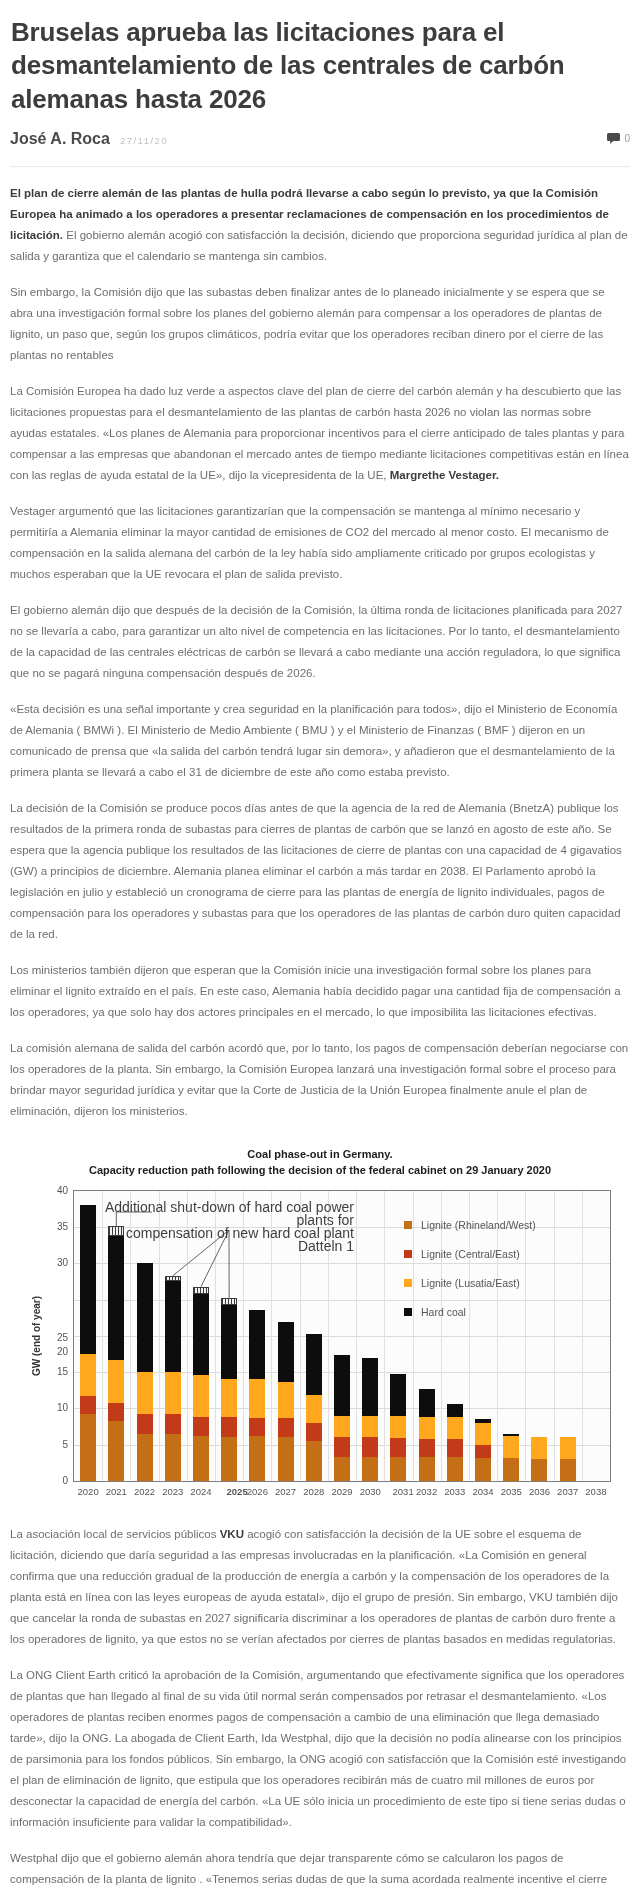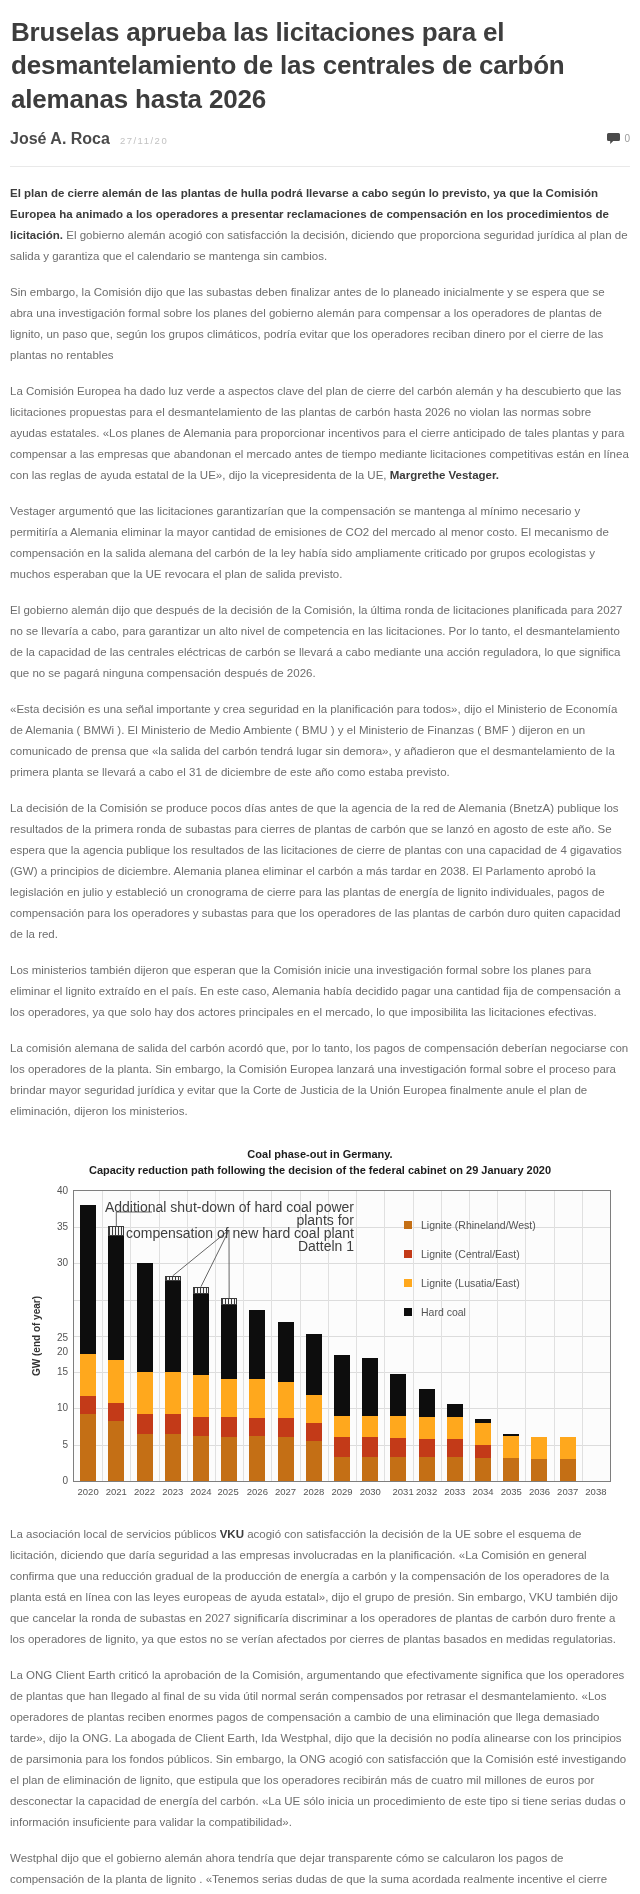--- a/index.html
+++ b/index.html
@@ -217,21 +217,21 @@
             <line x1="155" y1="39" x2="155.1578947368421" y2="107.29999999999998" stroke="#666" stroke-width="1"></line>
           </svg>
         </div>
     </div>
     <div class="xlabels" id="xlabels">
         <div class="xlab" style="left: 0px; width: 28.2105px;">2020</div>
         <div class="xlab" style="left: 28.2105px; width: 28.2105px;">2021</div>
         <div class="xlab" style="left: 56.4211px; width: 28.2105px;">2022</div>
         <div class="xlab" style="left: 84.6316px; width: 28.2105px;">2023</div>
         <div class="xlab" style="left: 112.842px; width: 28.2105px;">2024</div>
-        <div class="xlab" style="left: 140px; width: 28.2105px;">2025</div>
+        <div class="xlab" style="left: 149px; width: 28.2105px; font-weight: bold;">2025</div>
         <div class="xlab" style="left: 169.263px; width: 28.2105px;">2026</div>
         <div class="xlab" style="left: 197.474px; width: 28.2105px;">2027</div>
         <div class="xlab" style="left: 225.684px; width: 28.2105px;">2028</div>
         <div class="xlab" style="left: 253.895px; width: 28.2105px;">2029</div>
         <div class="xlab" style="left: 282.105px; width: 28.2105px;">2030</div>
         <div class="xlab" style="left: 315px; width: 28.2105px;">2031</div>
         <div class="xlab" style="left: 338.526px; width: 28.2105px;">2032</div>
         <div class="xlab" style="left: 366.737px; width: 28.2105px;">2033</div>
         <div class="xlab" style="left: 394.947px; width: 28.2105px;">2034</div>
         <div class="xlab" style="left: 423.158px; width: 28.2105px;">2035</div>

